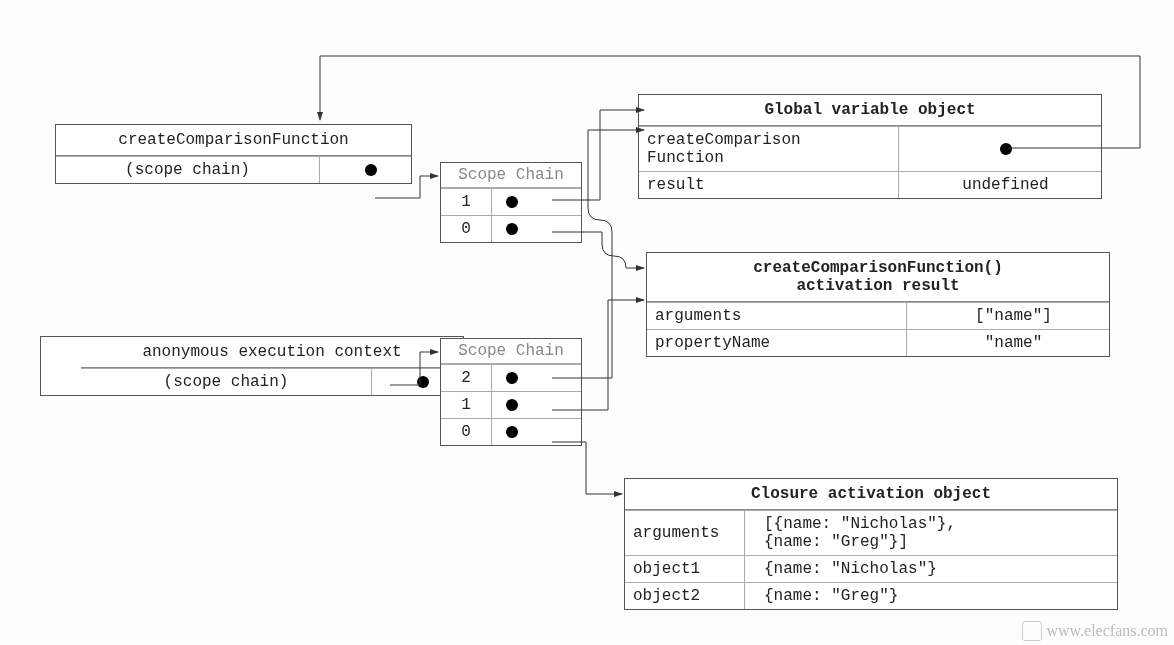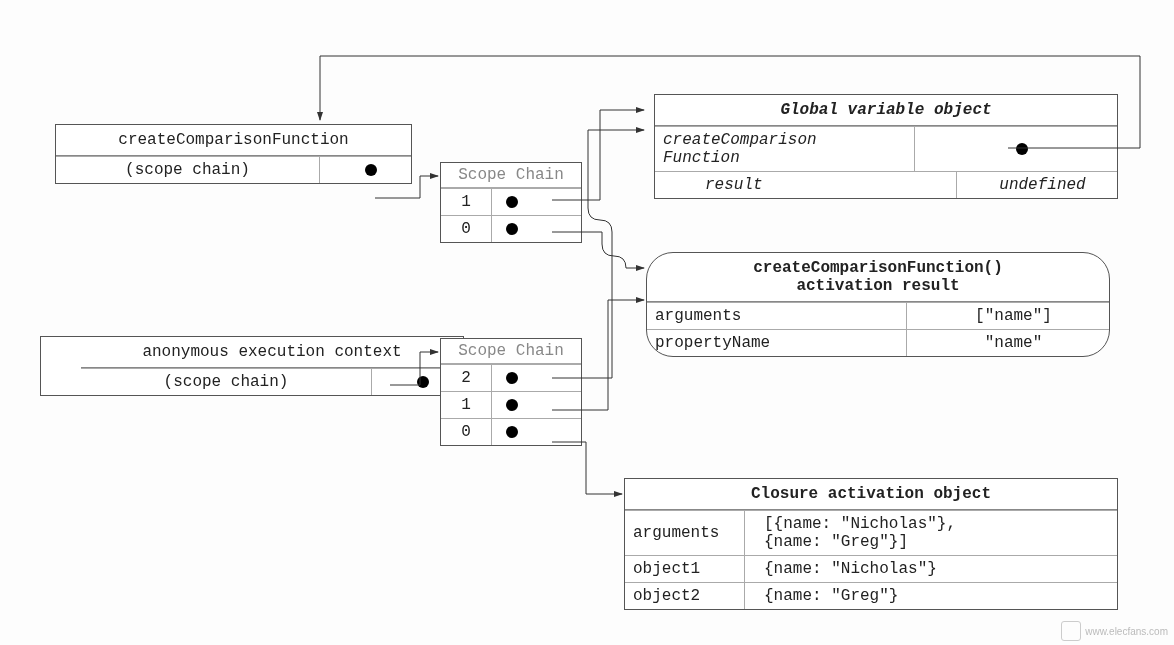--- a/index.html
+++ b/index.html
@@ -45,22 +45,22 @@
     display:inline-block;
   }
   .sc-head {
     color:#888; text-align:center; padding:3px 6px; border-bottom:1px solid #aaa;
   }
   .sc-row { display:flex; border-top:1px solid #aaa; }
   .sc-cell { width:50px; text-align:center; padding:4px 0; border-right:1px solid #aaa; }
   .sc-dot { width:40px; text-align:center; padding-top:6px; }
   svg.lines { position:absolute; top:0; left:0; width:1174px; height:645px; pointer-events:none; }
   .watermark {
-    position:absolute; right:6px; bottom:4px; color:#bbb; font-size:10px;
-    display:flex; align-items:center; gap:4px; font-family:Liberation Sans, sans-serif;
+    position:absolute; right:6px; bottom:4px; color:#bbb; font-size:16px;
+    display:flex; align-items:center; gap:4px; font-family:Liberation Serif, serif;
   }
   .watermark .logo { width:18px;height:18px;border:1px solid #ccc; border-radius:3px; }
 </style>
 </head>
 <body>
 
 <div class="box" style="left:55px; top:124px; width:355px;">
   <div class="title">
     <div>createComparisonFunction</div>
   </div>
@@ -103,38 +103,38 @@
   <div class="sc-row">
       <div class="sc-cell">1</div>
       <div class="sc-dot"><span class="dot"></span></div>
     </div>
   <div class="sc-row">
       <div class="sc-cell">0</div>
       <div class="sc-dot"><span class="dot"></span></div>
     </div>
 </div>
 
-<div class="box" style="left:654px; top:94px; width:462px;font-style:italic;">
+<div class="box" style="left:638px; top:94px; width:462px;">
   <div class="title title-bold">Global variable object</div>
   <div class="row">
     <div class="cell" style="width:260px; display:block; text-align:left;">
       <div>createComparison</div>
       <div>Function</div>
     </div>
     <div class="cell" style="flex:1;">
         <span class="dot"></span>
       </div>
   </div>
   <div class="row">
-    <div class="cell" style="width:260px; justify-content:flex-start;margin-left:42px;">result</div>
+    <div class="cell" style="width:260px; justify-content:flex-start;">result</div>
     <div class="cell" style="flex:1;">undefined</div>
   </div>
 </div>
 
-<div class="box" style="left:646px; top:252px; width:462px;border-radius:27px;">
+<div class="box" style="left:646px; top:252px; width:462px;">
   <div class="title title-bold">
     <div>createComparisonFunction()</div>
     <div>activation result</div>
   </div>
   <div class="row">
     <div class="cell" style="width:260px; justify-content:flex-start;">arguments</div>
     <div class="cell" style="flex:1;">["name"]</div>
   </div>
   <div class="row">
     <div class="cell" style="width:260px; justify-content:flex-start;">propertyName</div>

